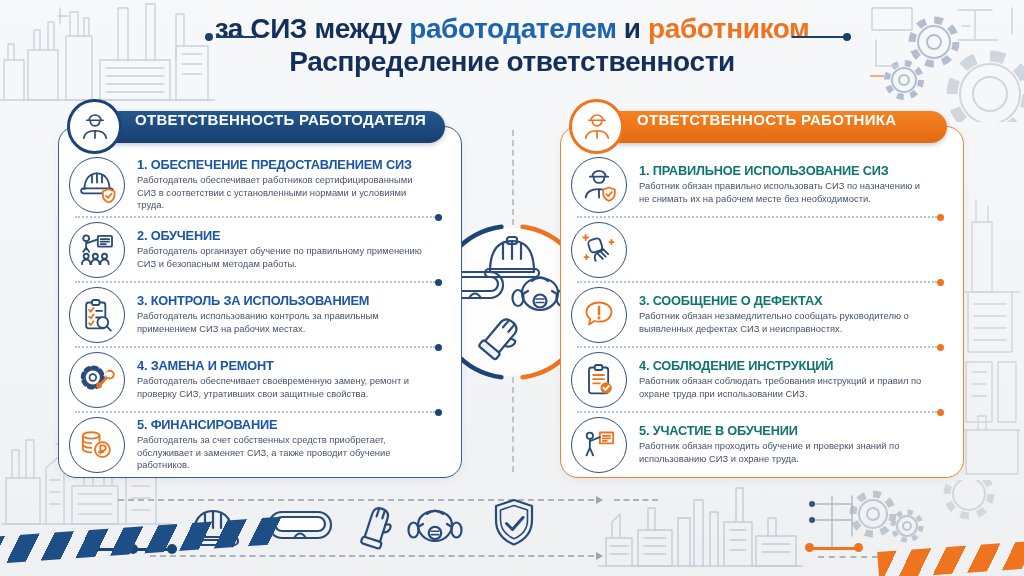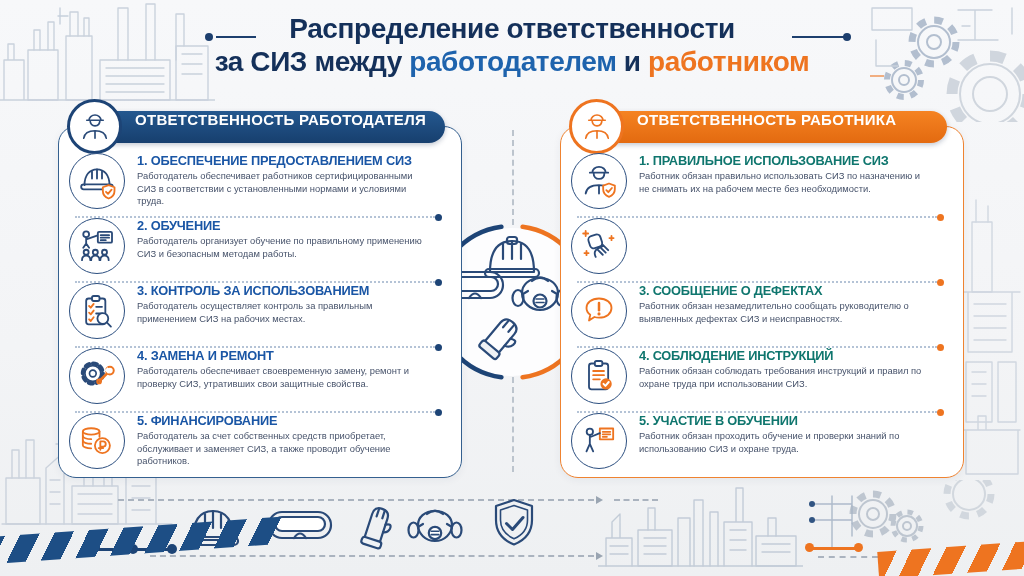--- a/index.html
+++ b/index.html
@@ -31,21 +31,21 @@
     display:flex; padding-left:62px; color:#fff; font-weight:bold;
     font-size:15px; letter-spacing:.3px; box-shadow:0 2px 5px rgba(20,40,80,.25); }
   .pill.blue   { background:linear-gradient(180deg,#24588f,#173f6e); }
   .pill.orange { background:linear-gradient(180deg,#f58322,#e36a10); }
   .pill-circle { position:absolute; left:-6px; top:-12px; width:55px; height:55px; border-radius:50%;
     background:#fff; display:flex; align-items:center; justify-content:center; }
   .pill-circle.blue   { border:3.5px solid #1d4476; }
   .pill-circle.orange { border:3.5px solid #ee7420; }
 
   .card-body { position:absolute; left:0; top:22px; right:0; bottom:0; padding:4px 0 0 10px; }
-  .item { display:flex; align-items:flex-start; height:63px; }
+  .item { display:flex; align-items:center; height:63px; }
   .icircle { flex:0 0 56px; width:56px; height:56px; border-radius:50%; background:#fff;
     border:1.8px solid #2c4f80; display:flex; align-items:center; justify-content:center; }
   .itext { margin-left:12px; width:300px; }
   .ititle { font-weight:bold; font-size:12.8px; letter-spacing:-0.2px; margin-bottom:2px; }
   .ititle.blue { color:#1a56a5; } .ititle.orange { color:#0f766e; }
   .idesc { font-size:9.4px; line-height:1.34; color:#47536b; width:285px; }
   .sep { position:relative; border-top:2px dotted #b4c3d6; margin:0 26px 0 6px; height:0; }
   .sep::after { content:""; position:absolute; right:-7px; top:-4px; width:7px; height:7px;
     border-radius:50%; background:var(--dot,#1d4476); }
   .card.worker .sep::after { --dot:#ee7420; }
@@ -177,22 +177,22 @@
   </svg>
   <div class="line" style="left:810px;top:547px;width:50px;height:2.5px;background:#ee7420"></div>
   <div class="dot" style="left:805px;top:543px;width:9px;height:9px;background:#ee7420"></div>
   <div class="dot" style="left:854px;top:543px;width:9px;height:9px;background:#ee7420"></div>
 
   <div class="line" style="left:95px;top:548px;width:78px;height:2.5px;background:#1d4476"></div>
   <div class="dot" style="left:128px;top:544px;width:10px;height:10px;background:#1d4476"></div>
   <div class="dot" style="left:167px;top:544px;width:10px;height:10px;background:#1d4476"></div>
 
   <div class="title-wrap">
+    <div><span>за СИЗ между </span><span class="t-blue">работодателем</span><span> и </span><span class="t-orange">работником</span></div>
     <div>Распределение ответственности</div>
-    <div><span>за СИЗ между </span><span class="t-blue">работодателем</span><span> и </span><span class="t-orange">работником</span></div>
   </div>
   <div class="tdeco-dot" style="left:205px"></div>
   <div class="tdeco" style="left:216px;width:40px"></div>
   <div class="tdeco" style="left:792px;width:52px"></div>
   <div class="tdeco-dot" style="left:843px"></div>
 
   <div class="center-dash"></div>
   <div class="ppe-circle">
     <div class="disc"></div>
     <svg width="160" height="160" viewBox="0 0 160 160" style="position:absolute;inset:0">
@@ -304,21 +304,21 @@
                 <path d="M14.5,18 l2,2 3.5,-4.5 M14.5,26 l2,2 3.5,-4.5 M14.5,34 l2,2 3.5,-4.5"></path>
               </g>
             <g class="nv" stroke-width="2">
                 <circle cx="31" cy="33" r="6.5" fill="#ffffff"></circle>
                 <path d="M35.7,37.7 l5,5"></path>
               </g>
           </svg>
         </div>
         <div class="itext">
             <div class="ititle blue">3. КОНТРОЛЬ ЗА ИСПОЛЬЗОВАНИЕМ</div>
-        <div class="idesc">Работодатель осуществляет контроль за правильным применением СИЗ на рабочих местах.</div>
+        <div class="idesc">Работодатель использованию контроль за правильным применением СИЗ на рабочих местах.</div>
           </div>
       </div>
       <div class="sep"></div>
 
       <div class="item">
         <div class="icircle">
           <svg width="40" height="40" viewBox="0 0 48 48">
             <g class="nv">
                 <circle cx="19" cy="21" r="12" stroke-width="5" stroke-dasharray="4.7 4.7"></circle>
                 <circle cx="19" cy="21" r="9.5" stroke-width="2"></circle>

